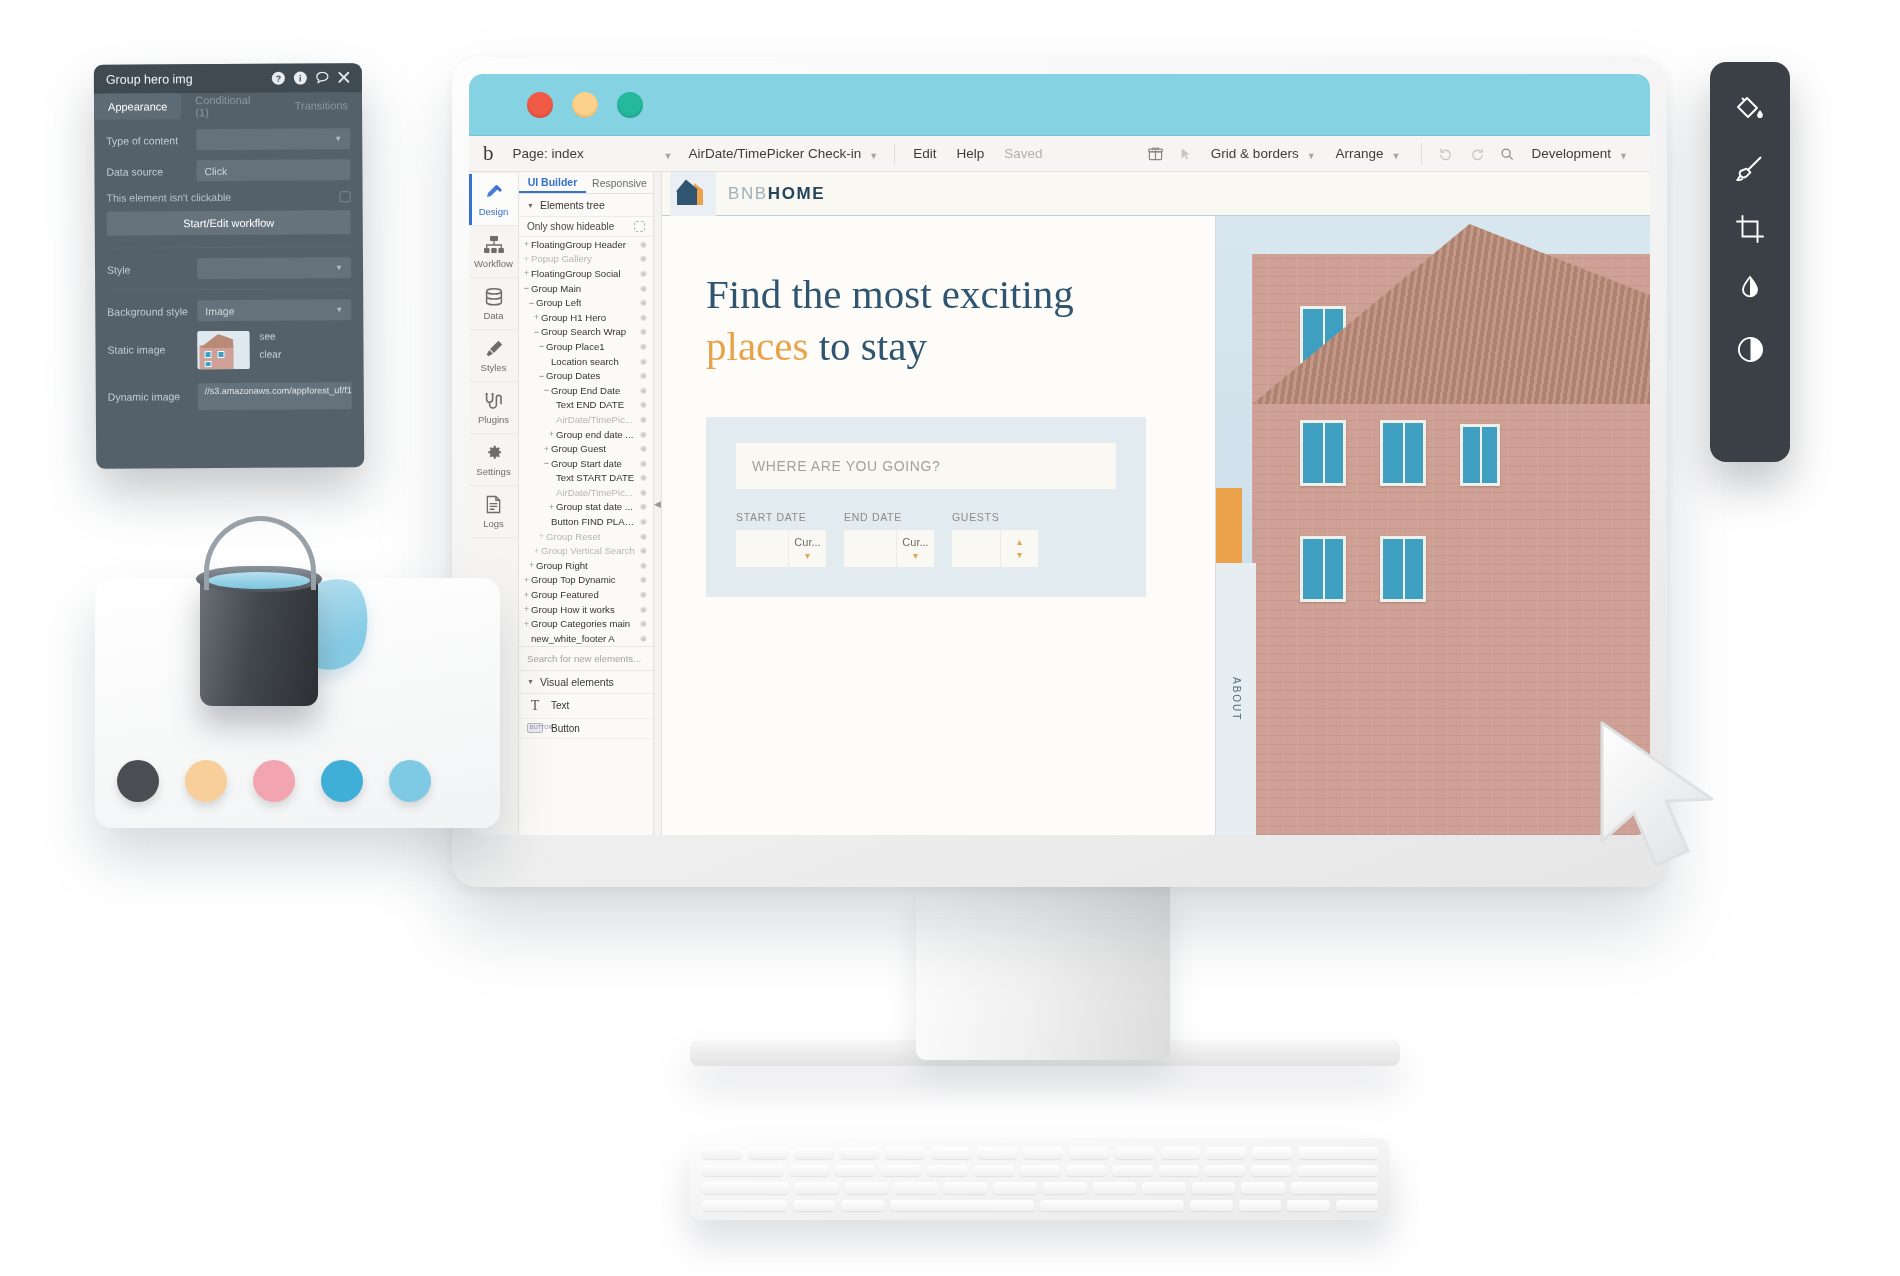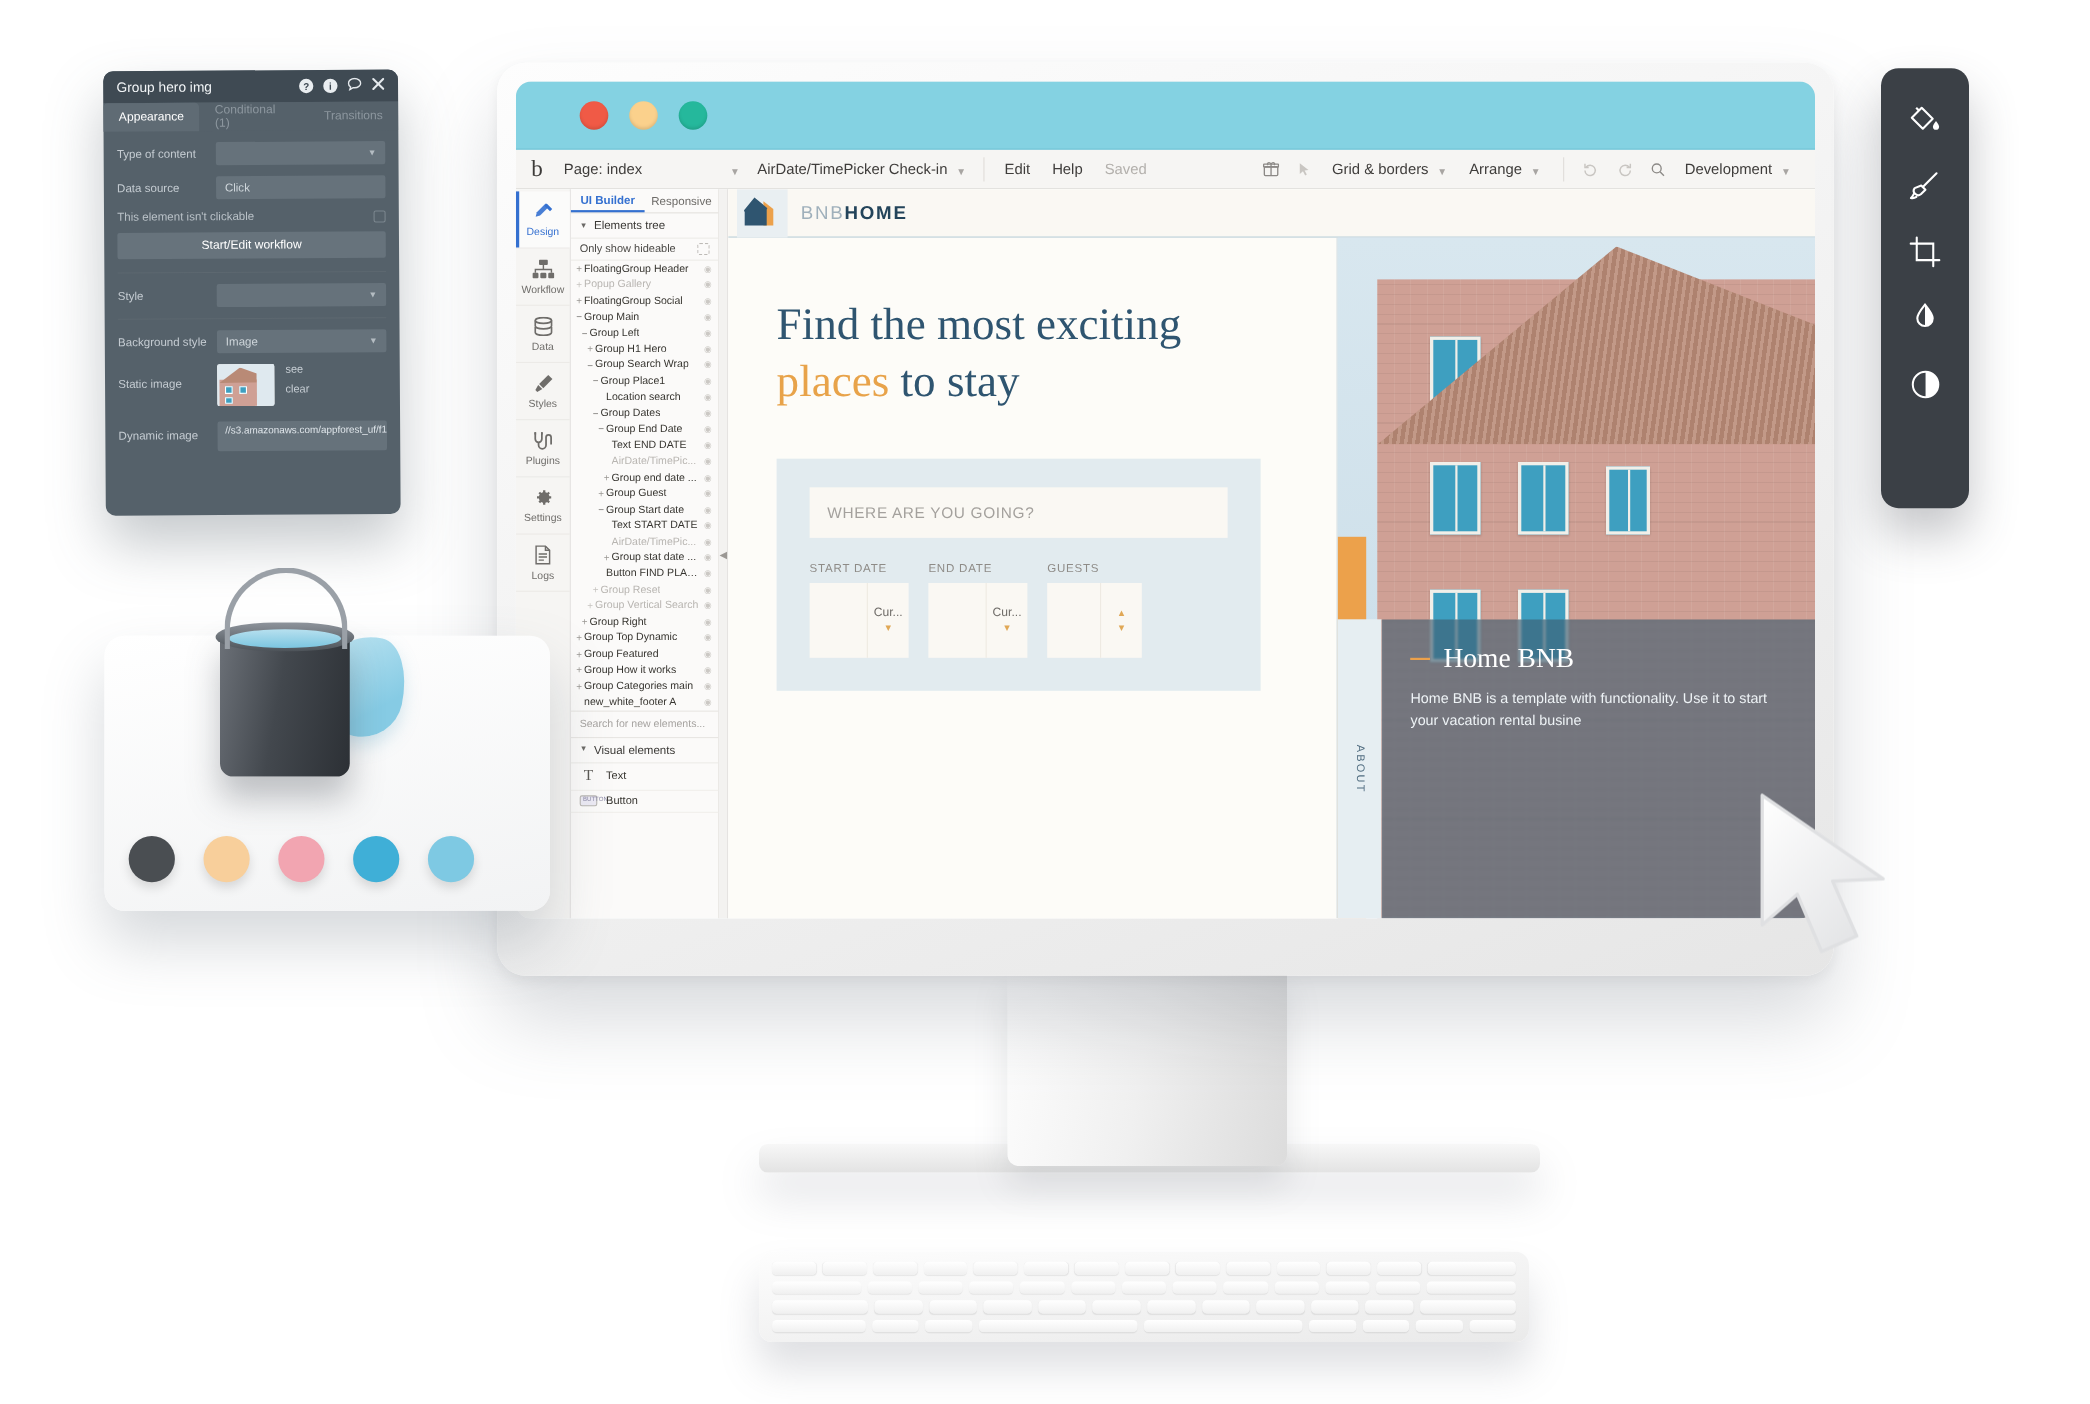--- a/index.html
+++ b/index.html
@@ -165,21 +165,21 @@
     width: 440px;
   }
   .search-input {
     height: 46px; background: #faf8f3; display: flex; align-items: center;
     padding: 0 16px; font-size: 14px; color: #a4a19d; letter-spacing: .6px;
   }
   .date-row { display: flex; gap: 18px; margin-top: 22px; }
   .date-col { display: flex; flex-direction: column; gap: 7px; }
   .date-lbl { font-size: 10.5px; color: #8e8b87; letter-spacing: .7px; }
   .date-field {
-    height: 68px; width: 90px; background: #faf8f3; display: flex;
+    height: 37px; width: 90px; background: #faf8f3; display: flex;
   }
   .date-field .ftext { flex: 1; }
   .date-field .fbtn {
     width: 38px; border-left: 1px solid #eeeae2;
     display: flex; flex-direction: column; align-items: center; justify-content: center;
     gap: 2px; color: #e0a856; font-size: 10px;
   }
   .date-field .fbtn .cur { font-size: 11px; color: #6f6c68; }
   .guest-field { width: 86px; }
   .find-btn {
@@ -767,24 +767,20 @@
                     </div>
                 </div>
                 <div class="roof">
                     <div class="roof-slats"></div>
                   </div>
               </div>
 
               <div class="about-strip">
                 <span>ABOUT</span>
               </div>
-              <div class="caption">
-                <h3>Home BNB</h3>
-                <p>Home BNB is a template with functionality. Use it to start your vacation rental busine</p>
-              </div>
             </div>
           </div>
         </div>
 
       </div>
     </div>
   </div>
 
   <div class="proppanel">
     <div class="pp-title">

